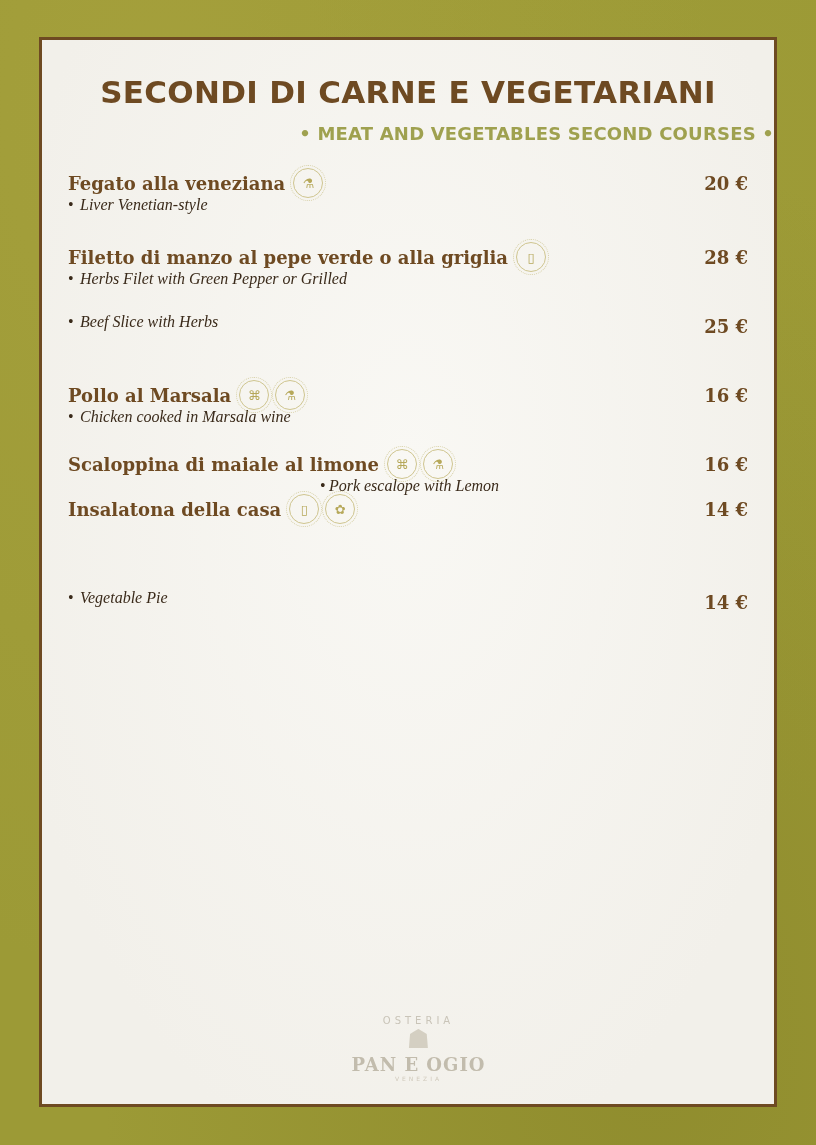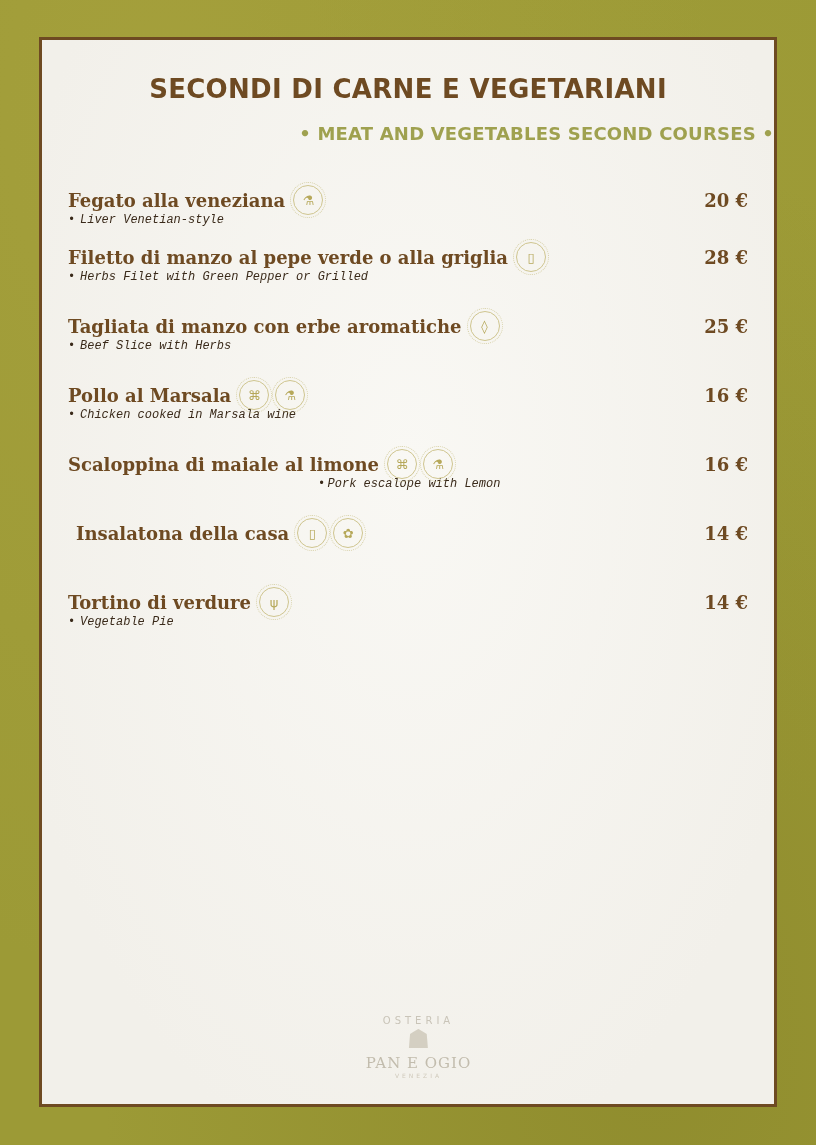--- a/index.html
+++ b/index.html
@@ -13,21 +13,21 @@
   }
   .page {
     position: absolute; left: 39px; top: 37px; width: 732px; height: 1064px;
     border: 3px solid #6e4a22;
     background: #f6f4ef;
     background-image: radial-gradient(ellipse at 50% 40%, #f9f8f4, #f2f0ea 80%);
   }
   .title {
     position: absolute; left: 0; right: 0; top: 34px; text-align: center;
     font-family: "DejaVu Sans", sans-serif; font-weight: bold;
-    font-size: 26px; color: #6e4a22; letter-spacing: 0.3px;
+    font-size: 31px; color: #6e4a22; letter-spacing: 0.3px;
   }
   .subtitle {
     position: absolute; left: 0; right: 0; top: 83px; text-align: right;
     font-family: "DejaVu Sans", sans-serif; font-weight: bold;
     font-size: 18px; color: #9fa14f; letter-spacing: 0.2px;
   }
   .item { position: absolute; left: 26px; right: 26px; height: 50px; }
   .item-name-row { display: flex; align-items: center; height: 26px; }
   .item-name {
     font-family: "DejaVu Serif", serif; font-weight: bold; font-size: 18px;
@@ -42,42 +42,42 @@
   }
   .badge::before {
     content: ""; position: absolute; inset: -4px; border-radius: 50%;
     border: 1px dotted rgba(190,180,110,0.55);
   }
   .price {
     position: absolute; right: 0; top: 3px;
     font-family: "DejaVu Serif", serif; font-weight: bold; font-size: 18px; color: #6e4a22;
   }
   .item-desc {
-    font-family: Liberation Mono, monospace; font-style: italic; font-size: 12px;
+    font-family: Liberation Serif, serif; font-style: italic; font-size: 16px;
     color: #3a2a1a; margin-top: 0px; padding-left: 0;
   }
   .bullet { display: inline-block; width: 12px; font-style: normal; }
   .logo {
     position: absolute; left: 0; right: 0; top: 975px; text-align: center;
     color: #c9c4b8;
     margin-left: 21px;
   }
   .logo-top { font-family: "DejaVu Sans", sans-serif; font-size: 10px; letter-spacing: 4px; }
   .logo-mark { font-size: 26px; line-height: 28px; color: #d4cfc2; }
-  .logo-name { font-family: "DejaVu Serif", serif; font-size: 15px; letter-spacing: 1px; color: #c2bcad; }
+  .logo-name { font-family: "DejaVu Serif", serif; font-size: 18px; letter-spacing: 1px; color: #c2bcad; font-weight: bold; }
   .logo-sub { font-family: "DejaVu Sans", sans-serif; font-size: 6px; letter-spacing: 3px; color: #d0cabc; }
 </style>
 </head>
 <body>
 
 <div class="page">
   <div class="title">SECONDI DI CARNE E VEGETARIANI</div>
   <div class="subtitle">• MEAT AND VEGETABLES SECOND COURSES •</div>
 
-  <div class="item" style="top:147px;">
+  <div class="item" style="top:130px;">
     <div class="item-name-row">
       <span class="item-name">Fegato alla veneziana</span>
       <span class="icons">
         <span class="badge">⚗</span>
       </span>
     </div>
     <div class="item-desc"><span class="bullet">•</span><span>Liver Venetian-style</span></div>
     <span class="price">20 €</span>
   </div>
 
@@ -86,26 +86,20 @@
       <span class="item-name">Filetto di manzo al pepe verde o alla griglia</span>
       <span class="icons">
         <span class="badge">▯</span>
       </span>
     </div>
     <div class="item-desc"><span class="bullet">•</span><span>Herbs Filet with Green Pepper or Grilled</span></div>
     <span class="price">28 €</span>
   </div>
 
   <div class="item" style="top:273px;">
-    <div class="item-name-row">
-      <span class="item-name">Tagliata di manzo con erbe aromatiche</span>
-      <span class="icons">
-        <span class="badge">◊</span>
-      </span>
-    </div>
     <div class="item-desc"><span class="bullet">•</span><span>Beef Slice with Herbs</span></div>
     <span class="price">25 €</span>
   </div>
 
   <div class="item" style="top:342px;">
     <div class="item-name-row">
       <span class="item-name">Pollo al Marsala</span>
       <span class="icons">
         <span class="badge">⌘</span>
         <span class="badge">⚗</span>
@@ -120,38 +114,32 @@
       <span class="item-name">Scaloppina di maiale al limone</span>
       <span class="icons">
         <span class="badge">⌘</span>
         <span class="badge">⚗</span>
       </span>
     </div>
     <div class="item-desc"><span class="bullet">•</span><span>Pork escalope with Lemon</span></div>
     <span class="price">16 €</span>
   </div>
 
-  <div class="item" style="top:480px;margin-left:8px;">
+  <div class="item" style="top:456px;">
     <div class="item-name-row">
       <span class="item-name">Insalatona della casa</span>
       <span class="icons">
         <span class="badge">▯</span>
         <span class="badge">✿</span>
       </span>
     </div>
     <span class="price">14 €</span>
   </div>
 
   <div class="item" style="top:549px;">
-    <div class="item-name-row">
-      <span class="item-name">Tortino di verdure</span>
-      <span class="icons">
-        <span class="badge">ψ</span>
-      </span>
-    </div>
     <div class="item-desc"><span class="bullet">•</span><span>Vegetable Pie</span></div>
     <span class="price">14 €</span>
   </div>
 
   <div class="logo">
     <div class="logo-top">OSTERIA</div>
     <div class="logo-mark">☗</div>
     <div class="logo-name">PAN E OGIO</div>
     <div class="logo-sub">VENEZIA</div>
   </div>

